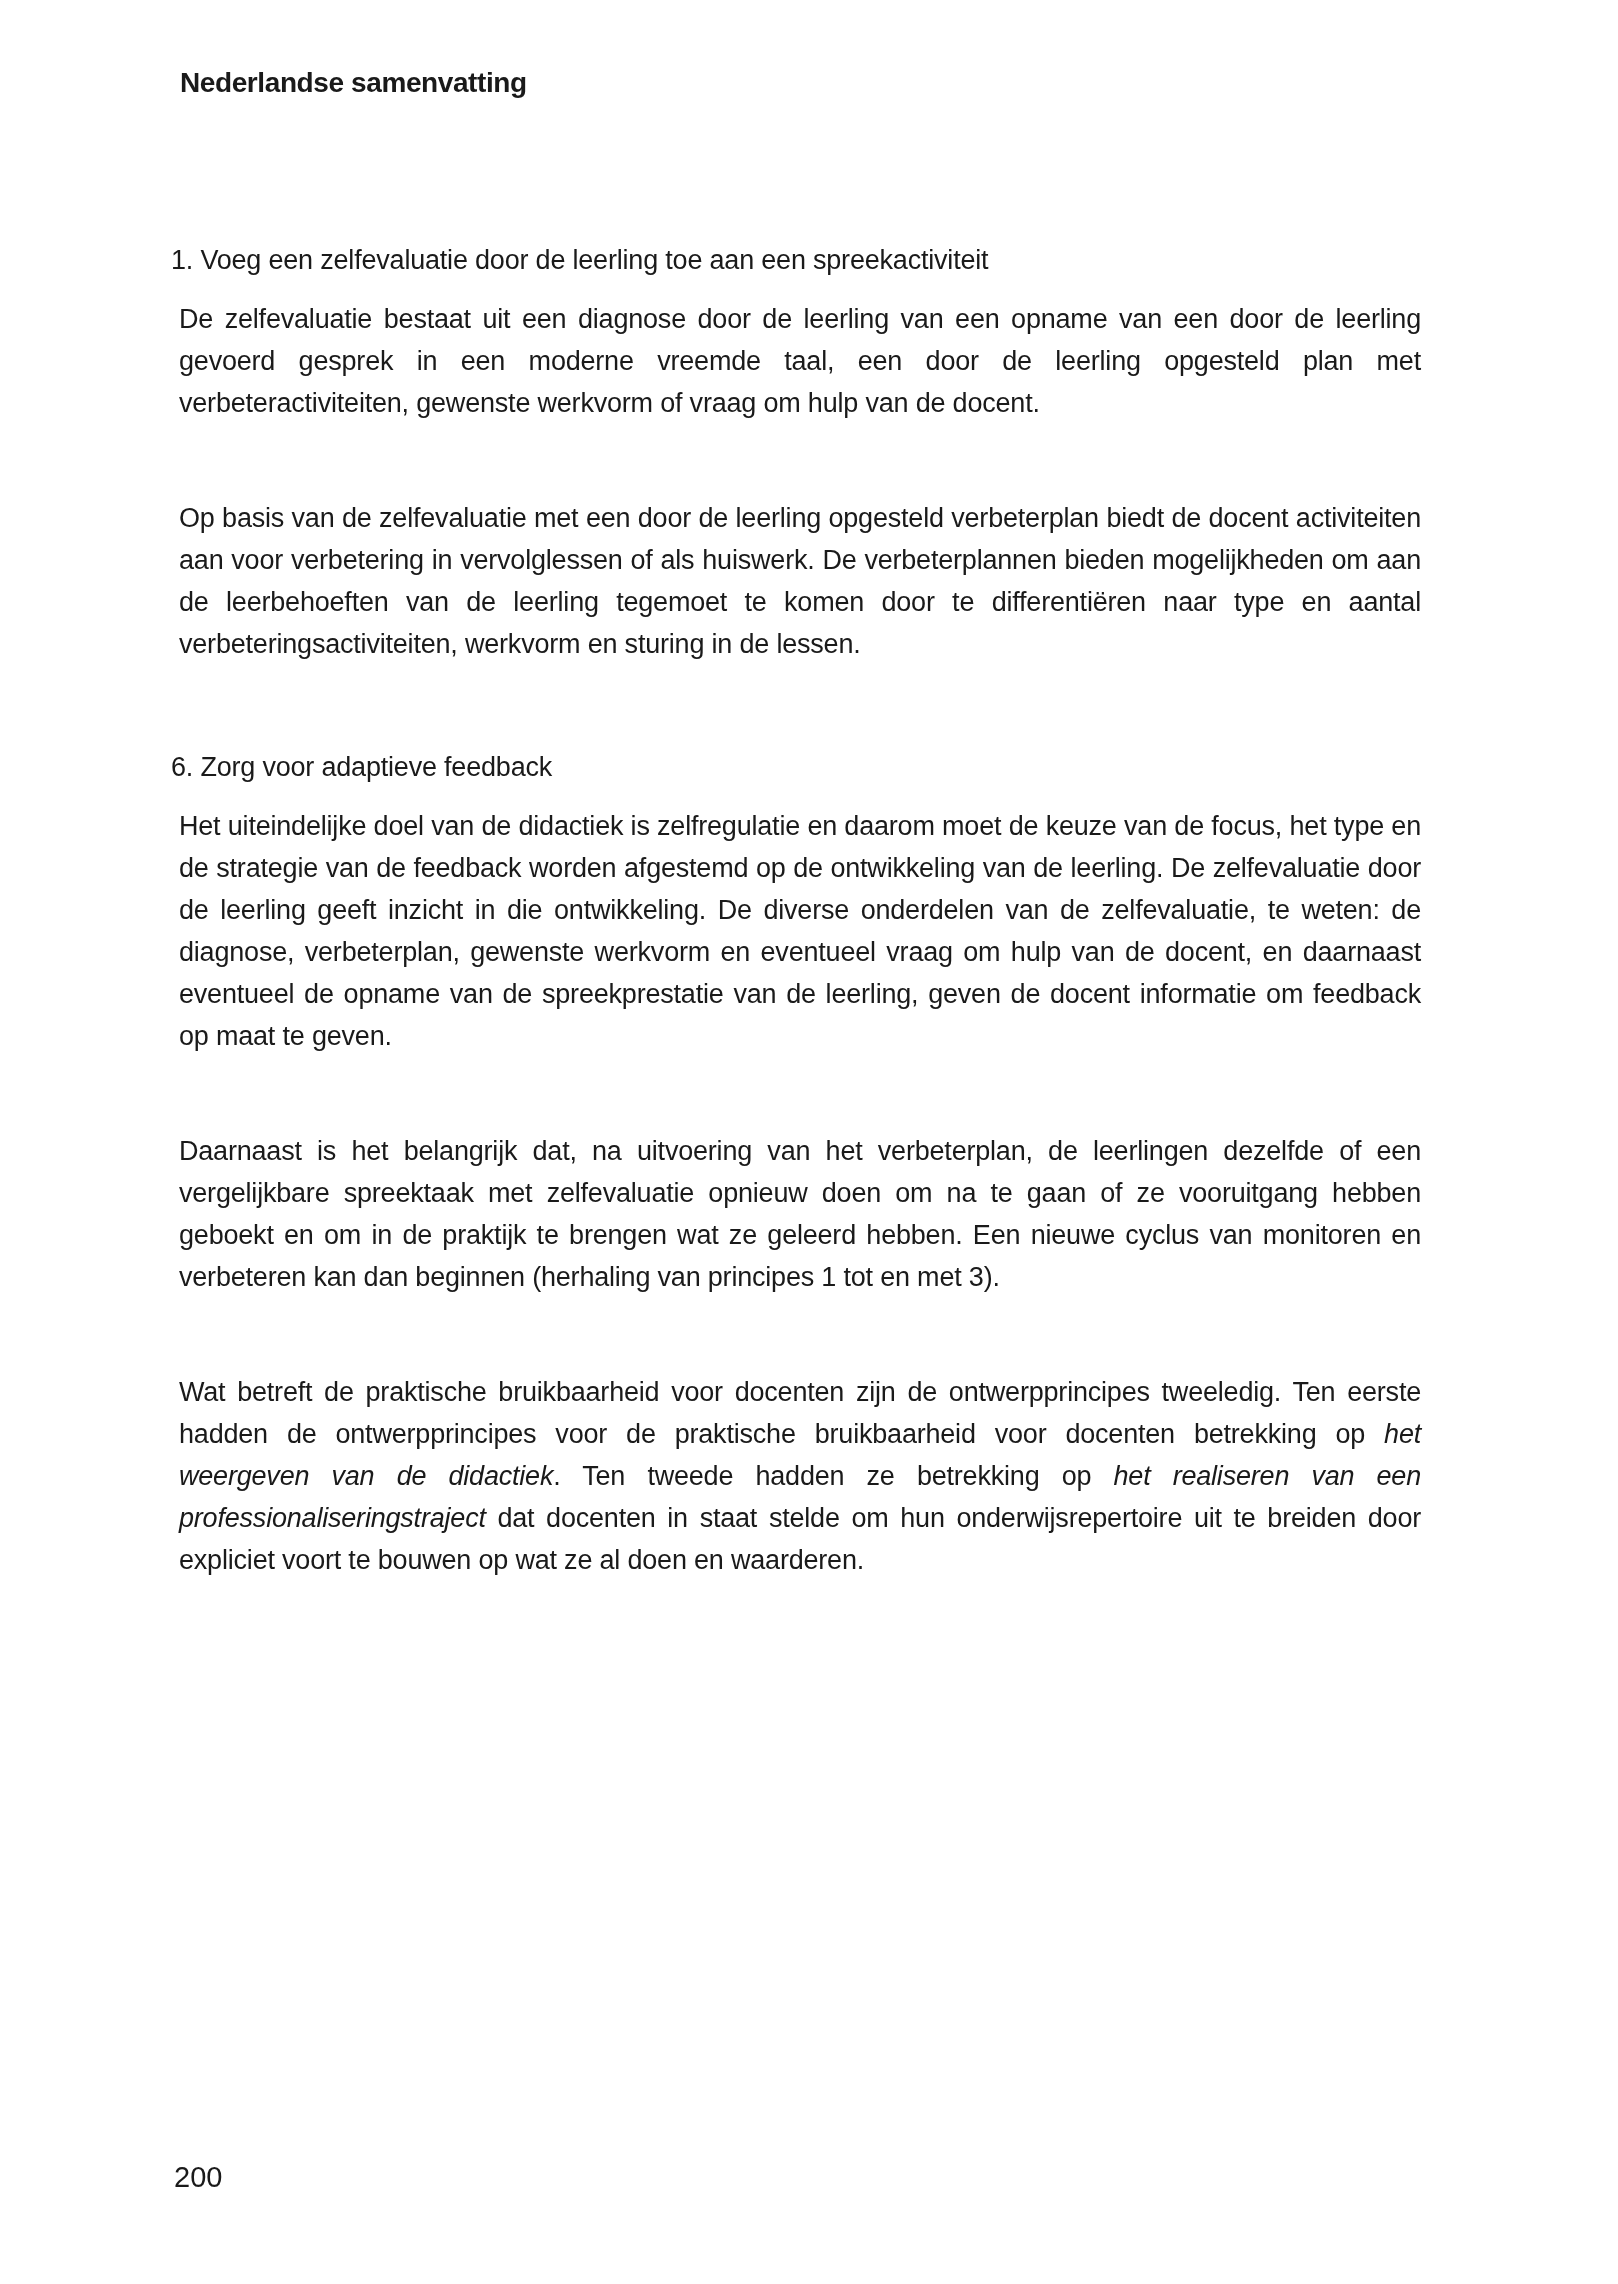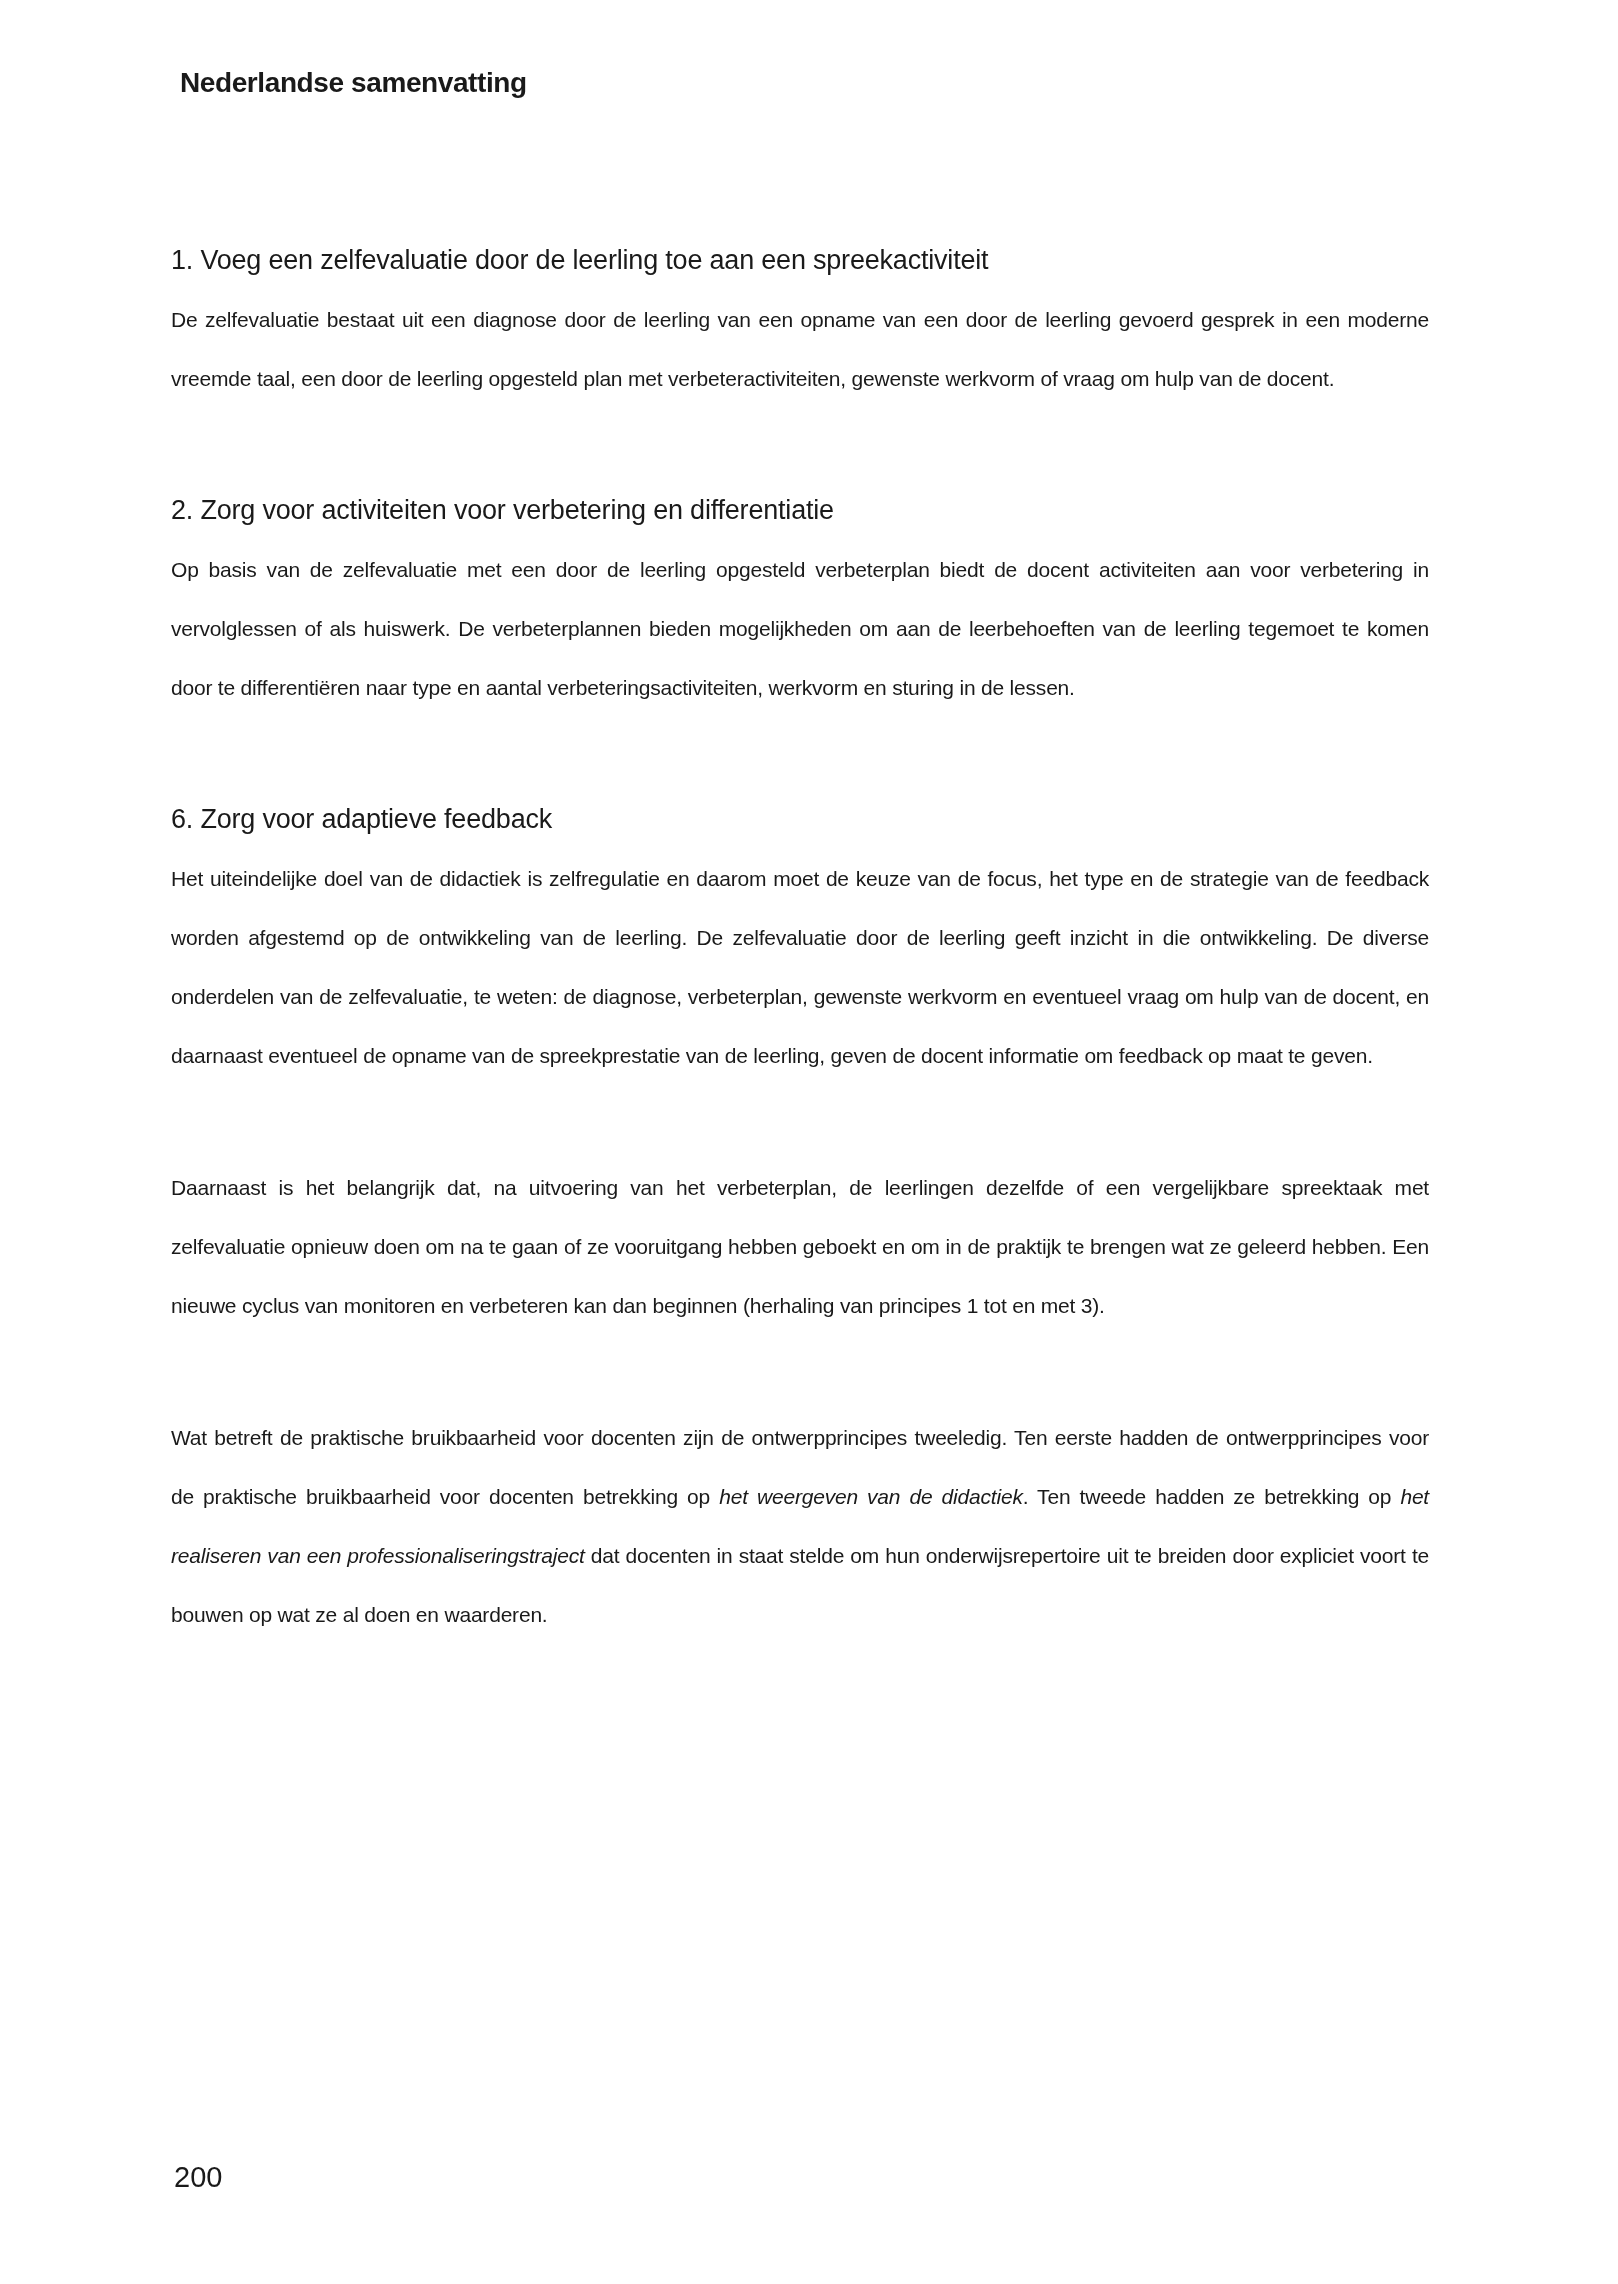--- a/index.html
+++ b/index.html
@@ -40,23 +40,23 @@
     margin: 0 0 73px 0;
   }
   .para-heading {
     font-size: 27px;
     line-height: 59px;
     letter-spacing: -0.2px;
     text-align: left;
     white-space: nowrap;
   }
   .para-body {
-    margin: 0;
-    font-size: 21px;
-    line-height: 59px;
+    margin: 8px;
+    font-size: 27px;
+    line-height: 42px;
     letter-spacing: -0.2px;
     text-align: justify;
     text-justify: inter-word;
   }
   .italic {
     font-style: italic;
   }
   .page-number {
     position: absolute;
     left: 174px;
@@ -71,21 +71,20 @@
 
 <div class="page">
   <div class="running-header">Nederlandse samenvatting</div>
 
   <div class="content">
       <div class="para-block">
         <div class="para-heading">1. Voeg een zelfevaluatie door de leerling toe aan een spreekactiviteit</div>
         <p class="para-body"><span>De zelfevaluatie bestaat uit een diagnose door de leerling van een opname van een door de leerling gevoerd gesprek in een moderne vreemde taal, een door de leerling opgesteld plan met verbeteractiviteiten,  gewenste werkvorm of vraag om hulp van de docent.</span></p>
       </div>
       <div class="para-block">
-        <div class="para-heading">2. Zorg voor activiteiten voor verbetering en differentiatie</div>
         <p class="para-body"><span>Op basis van de zelfevaluatie met een door de leerling opgesteld verbeterplan biedt de docent activiteiten aan voor verbetering in vervolglessen of als huiswerk. De verbeterplannen bieden mogelijkheden om aan de leerbehoeften van de leerling tegemoet te komen door te differentiëren naar type en aantal verbeteringsactiviteiten, werkvorm en sturing in de lessen.</span></p>
       </div>
       <div class="para-block">
         <div class="para-heading">6. Zorg voor adaptieve feedback</div>
         <p class="para-body"><span>Het uiteindelijke doel van de didactiek is zelfregulatie en daarom moet de keuze van de focus, het type en de strategie van de feedback worden afgestemd op de ontwikkeling van de leerling. De zelfevaluatie door de leerling geeft inzicht in die ontwikkeling. De diverse onderdelen van de zelfevaluatie, te weten: de diagnose, verbeterplan, gewenste werkvorm en eventueel vraag om hulp van de docent, en daarnaast eventueel de opname van de spreekprestatie van de leerling, geven de docent informatie om feedback op maat te geven.</span></p>
       </div>
       <div class="para-block">
         <p class="para-body"><span>Daarnaast is het belangrijk dat, na uitvoering van het verbeterplan, de leerlingen dezelfde of een vergelijkbare spreektaak met zelfevaluatie opnieuw doen om na te gaan of ze vooruitgang hebben geboekt en om in de praktijk te brengen wat ze geleerd hebben. Een nieuwe cyclus van monitoren en verbeteren kan dan beginnen (herhaling van principes 1 tot en met 3).</span></p>
       </div>
       <div class="para-block">

